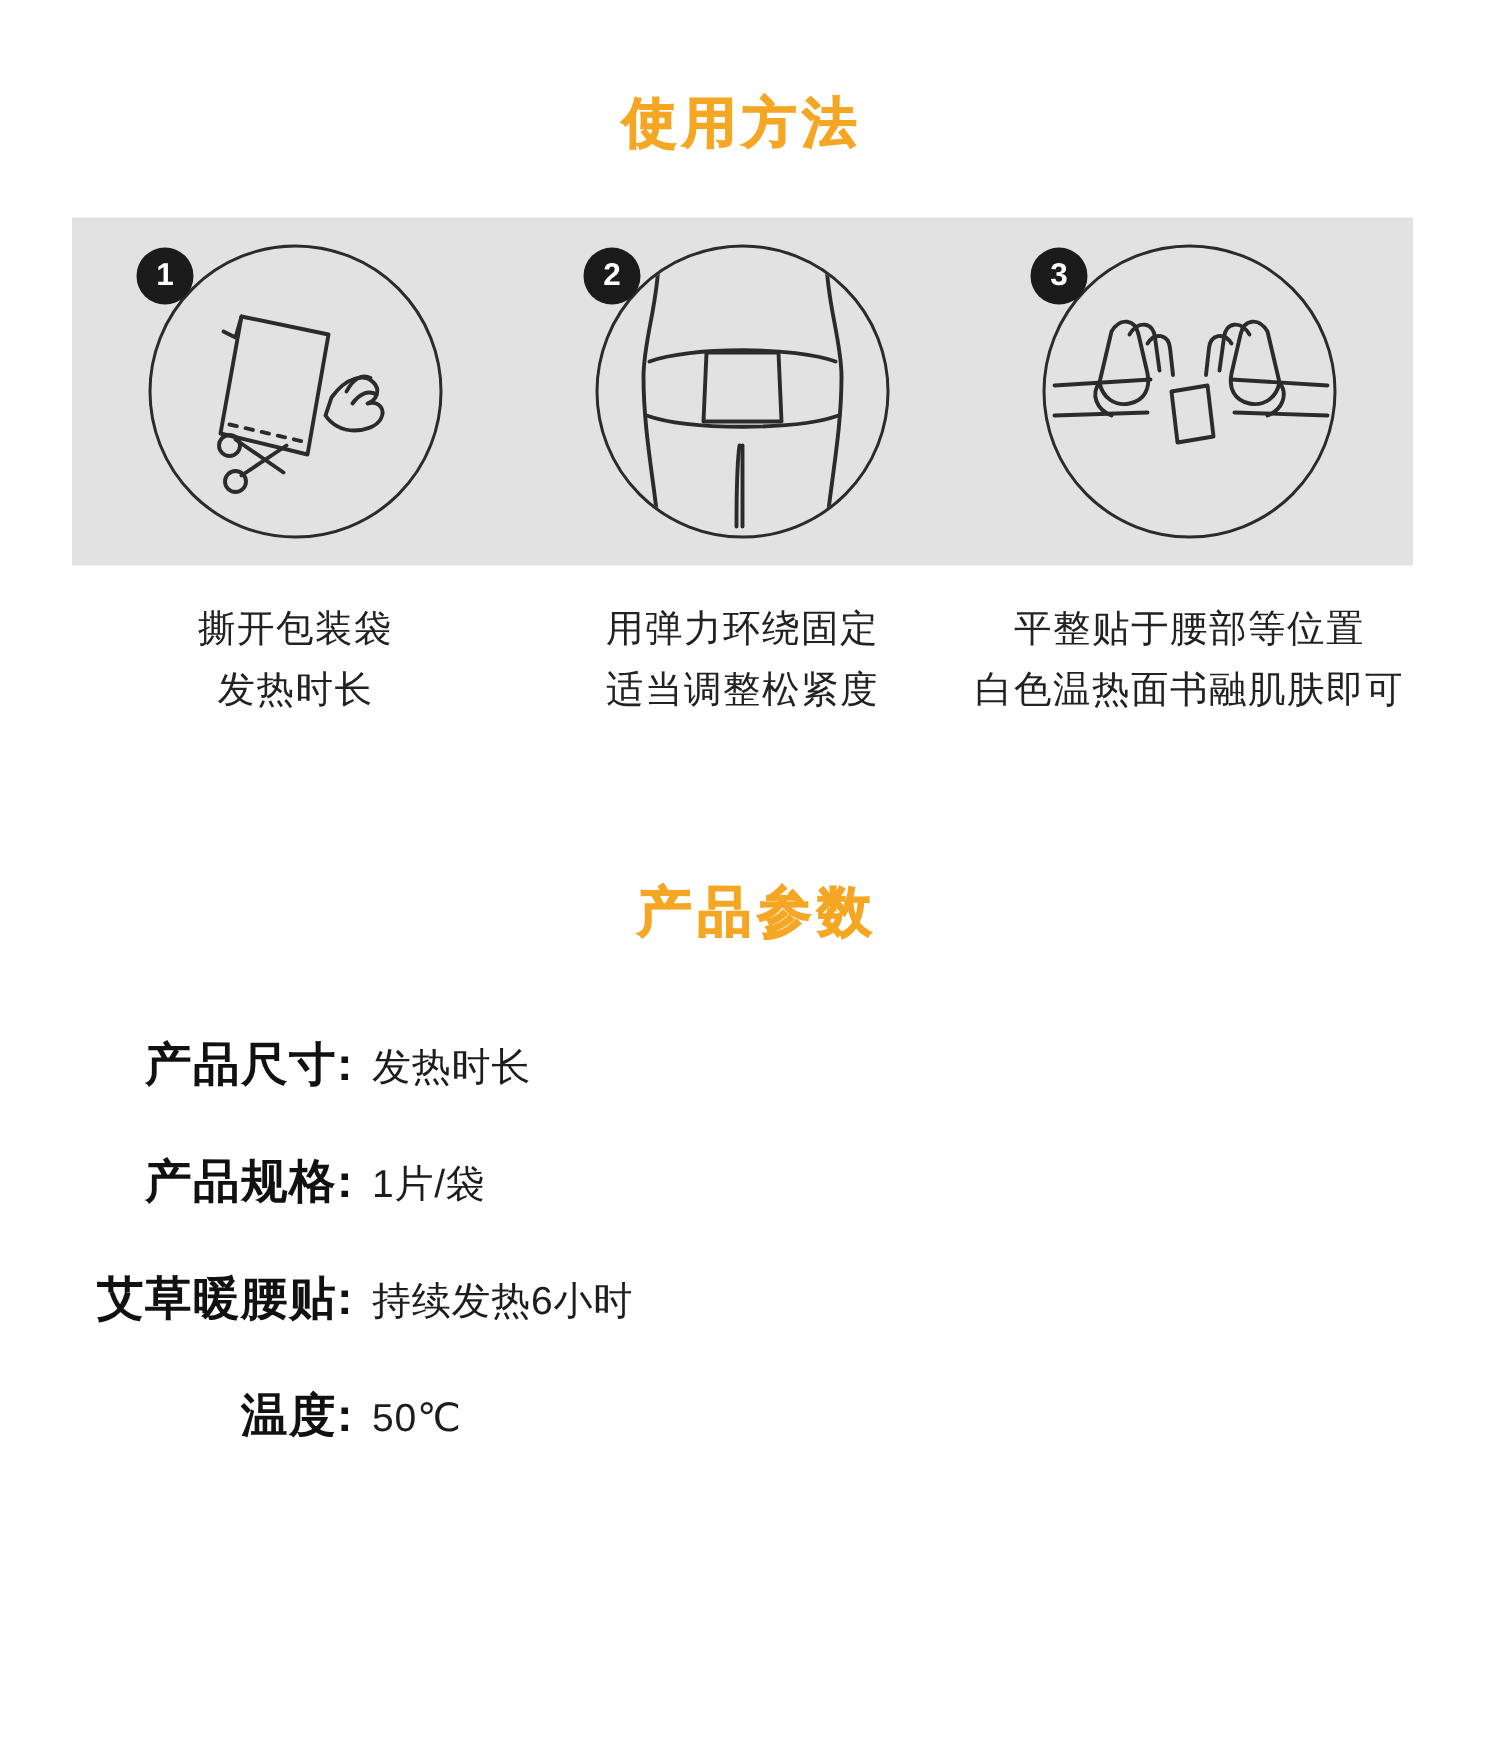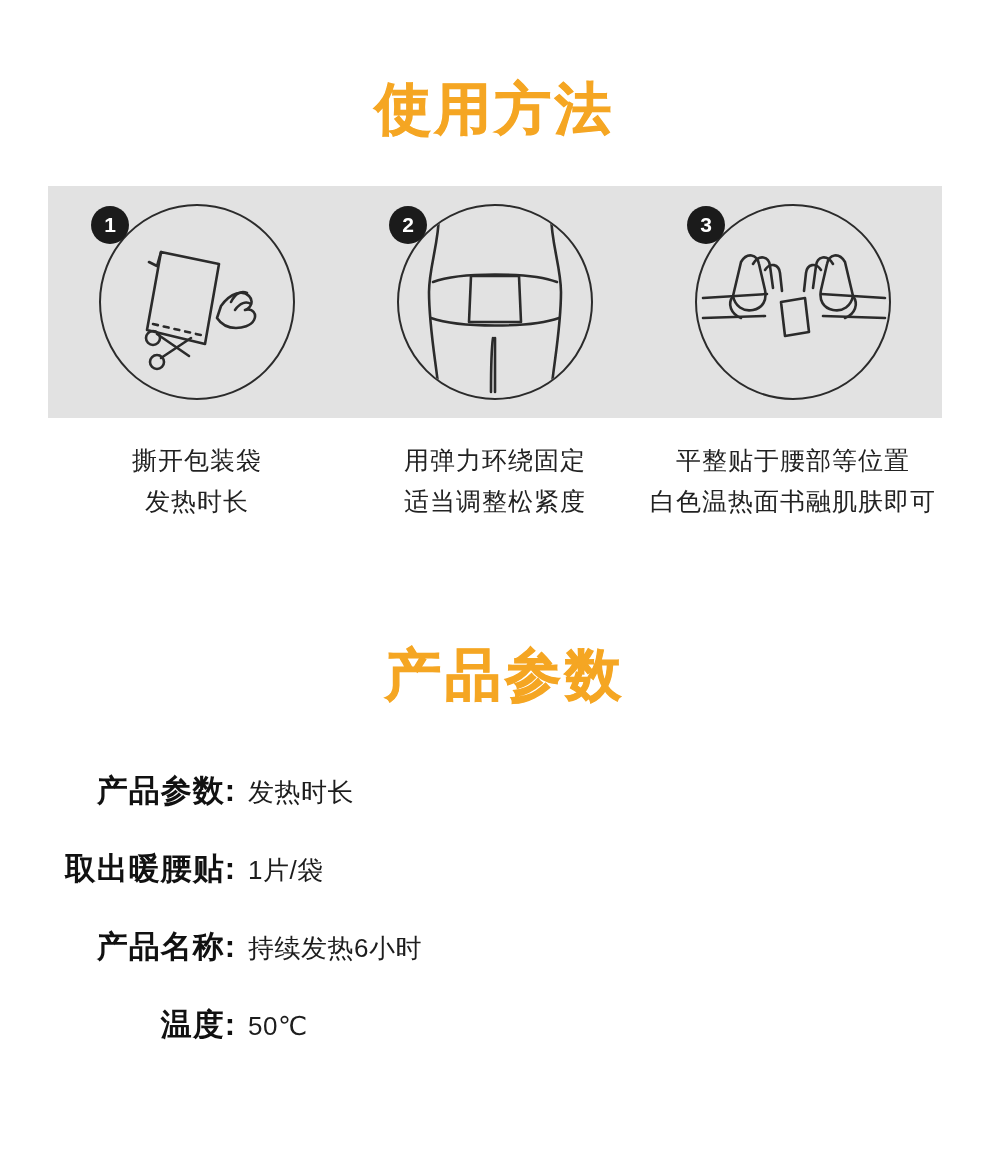--- a/index.html
+++ b/index.html
@@ -17,21 +17,21 @@
   }
   .page {
     width: 990px;
     height: 1174px;
     position: relative;
   }
 
   
   .section-title {
     text-align: center;
-    font-size: 56px;
+    font-size: 36px;
     font-weight: bold;
     color: #F5A623;
     letter-spacing: 4px;
     -webkit-text-stroke: 1px #F5A623;
   }
   #usage-title {
     padding-top: 34px;
     padding-bottom: 0;
   }
   #spec-title {
@@ -219,29 +219,29 @@
     <div class="caption-block">
       <div>平整贴于腰部等位置</div>
       <div>白色温热面书融肌肤即可</div>
     </div>
   </div>
 
   <h1 class="section-title" id="spec-title">产品参数</h1>
 
   <div class="spec-list">
     <div class="spec-row">
-      <div class="spec-label">产品参数:</div>
+      <div class="spec-label">产品尺寸:</div>
       <div class="spec-value">发热时长</div>
     </div>
     <div class="spec-row">
-      <div class="spec-label">取出暖腰贴:</div>
+      <div class="spec-label">产品规格:</div>
       <div class="spec-value">1片/袋</div>
     </div>
     <div class="spec-row">
-      <div class="spec-label">产品名称:</div>
+      <div class="spec-label">艾草暖腰贴:</div>
       <div class="spec-value">持续发热6小时</div>
     </div>
     <div class="spec-row">
       <div class="spec-label">温度:</div>
       <div class="spec-value">50℃</div>
     </div>
   </div>
 
 </div>
 

